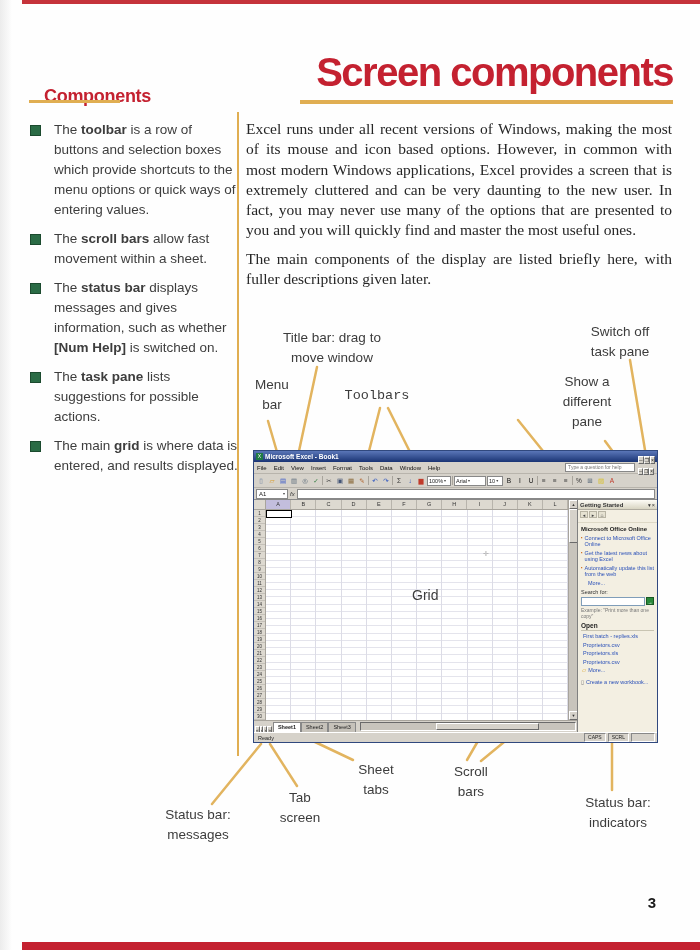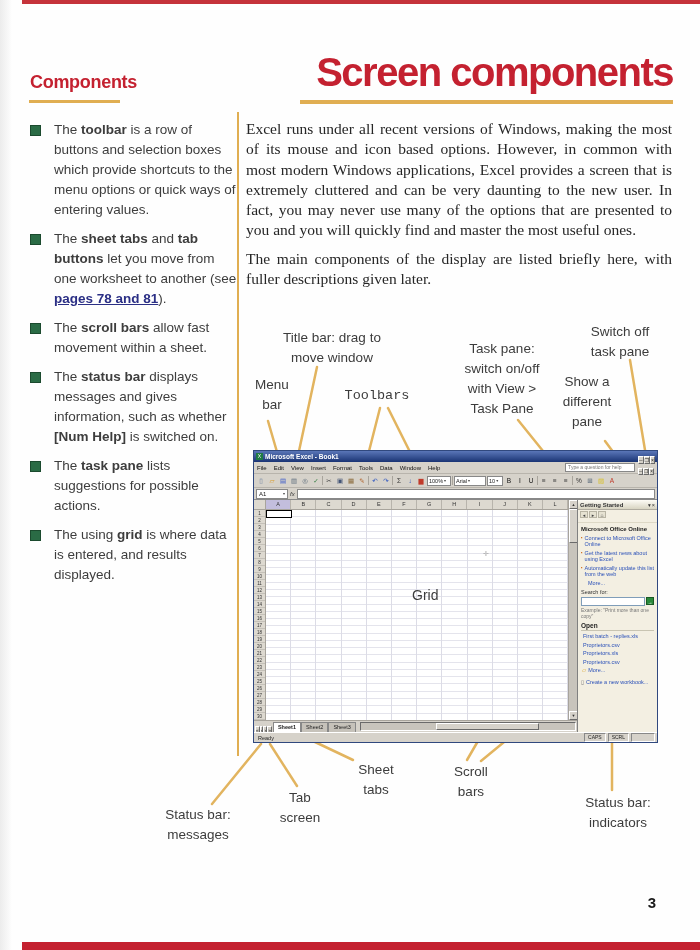--- a/index.html
+++ b/index.html
@@ -5,21 +5,21 @@
   html,body{margin:0;padding:0;}
   body{width:700px;height:950px;position:relative;background:#fefefe;
        font-family:"Liberation Sans",sans-serif;overflow:hidden;}
   .page{position:absolute;inset:0;}
   .page-edge{position:absolute;left:0;top:0;bottom:0;width:12px;
        background:linear-gradient(90deg,#ececec,#fefefe);}
   .red-top{position:absolute;left:22px;right:0;top:0;height:4px;background:#c5333b;}
   .red-bottom{position:absolute;left:22px;right:0;bottom:0;height:8px;background:#c42130;}
 
   
-  #kicker{position:absolute;left:30px;top:72px;margin:0;font-size:18px;font-weight:bold;
+  #kicker{position:absolute;left:30px;top:72px;margin:14px;font-size:18px;font-weight:bold;
        color:#c42130;letter-spacing:-.3px;}
   .rule{position:absolute;background:#e0ae52;}
   #rule-kicker{left:29px;top:100px;width:91px;height:3px;}
   #main-title{position:absolute;right:27px;top:50px;margin:0;font-size:40px;font-weight:bold;
        color:#c42130;letter-spacing:-1.5px;}
   #rule-title{left:300px;right:27px;top:100px;height:4px;}
   #pagenum{position:absolute;right:44px;top:894px;font-size:15px;font-weight:bold;color:#1a1a1a;}
 
   
   #bullets{position:absolute;left:30px;top:120px;width:208px;margin:0;padding:0;list-style:none;}
@@ -181,55 +181,47 @@
   <h1 id="main-title">Screen components</h1>
   <div id="rule-title" class="rule"></div>
 
   <ul id="bullets">
       <li>
       <span class="sq"></span>
       <span class="bt"><span>The </span><span class="bb">toolbar</span><span> is a row of buttons and selection boxes which provide shortcuts to the menu options or quick ways of entering values.</span></span>
     </li>
       <li>
       <span class="sq"></span>
-      <span class="bt"><span>The </span><span class="bb">sheet tabs</span><span> and </span><span class="bb">tab buttons</span><span> let you move from one worksheet to another (see </span><span class="lnk">pages 78 and 81</span><span>).</span></span>
-    </li>
-      <li>
-      <span class="sq"></span>
       <span class="bt"><span>The </span><span class="bb">scroll bars</span><span> allow fast movement within a sheet.</span></span>
     </li>
       <li>
       <span class="sq"></span>
       <span class="bt"><span>The </span><span class="bb">status bar</span><span> displays messages and gives information, such as whether </span><span class="bb">[Num Help]</span><span> is switched on.</span></span>
     </li>
       <li>
       <span class="sq"></span>
       <span class="bt"><span>The </span><span class="bb">task pane</span><span> lists suggestions for possible actions.</span></span>
     </li>
       <li>
       <span class="sq"></span>
-      <span class="bt"><span>The using </span><span class="bb">grid</span><span> is where data is entered, and results displayed.</span></span>
+      <span class="bt"><span>The main </span><span class="bb">grid</span><span> is where data is entered, and results displayed.</span></span>
     </li>
     </ul>
   <div id="divider"></div>
 
   <div id="intro">
     <p>Excel runs under all recent versions of Windows, making the most of its mouse and icon based options. However, in common with most modern Windows applications, Excel provides a screen that is extremely cluttered and can be very daunting to the new user. In fact, you may never use many of the options that are presented to you and you will quickly find and master the most useful ones.</p>
     <p>The main components of the display are listed briefly here, with fuller descriptions given later.</p>
   </div>
 
   <div id="c-titlebar" class="callout">Title bar: drag to
 move window</div>
   <div id="c-menubar" class="callout">Menu
 bar</div>
   <div id="c-toolbars" class="callout">Toolbars</div>
-  <div id="c-taskpane" class="callout">Task pane:
-switch on/off
-with View &gt;
-Task Pane</div>
   <div id="c-switchoff" class="callout">Switch off
 task pane</div>
   <div id="c-showpane" class="callout">Show a
 different
 pane</div>
   <div id="c-statusmsg" class="callout">Status bar:
 messages</div>
   <div id="c-tabbtn" class="callout">Tab
 screen</div>
   <div id="c-sheettabs" class="callout">Sheet

